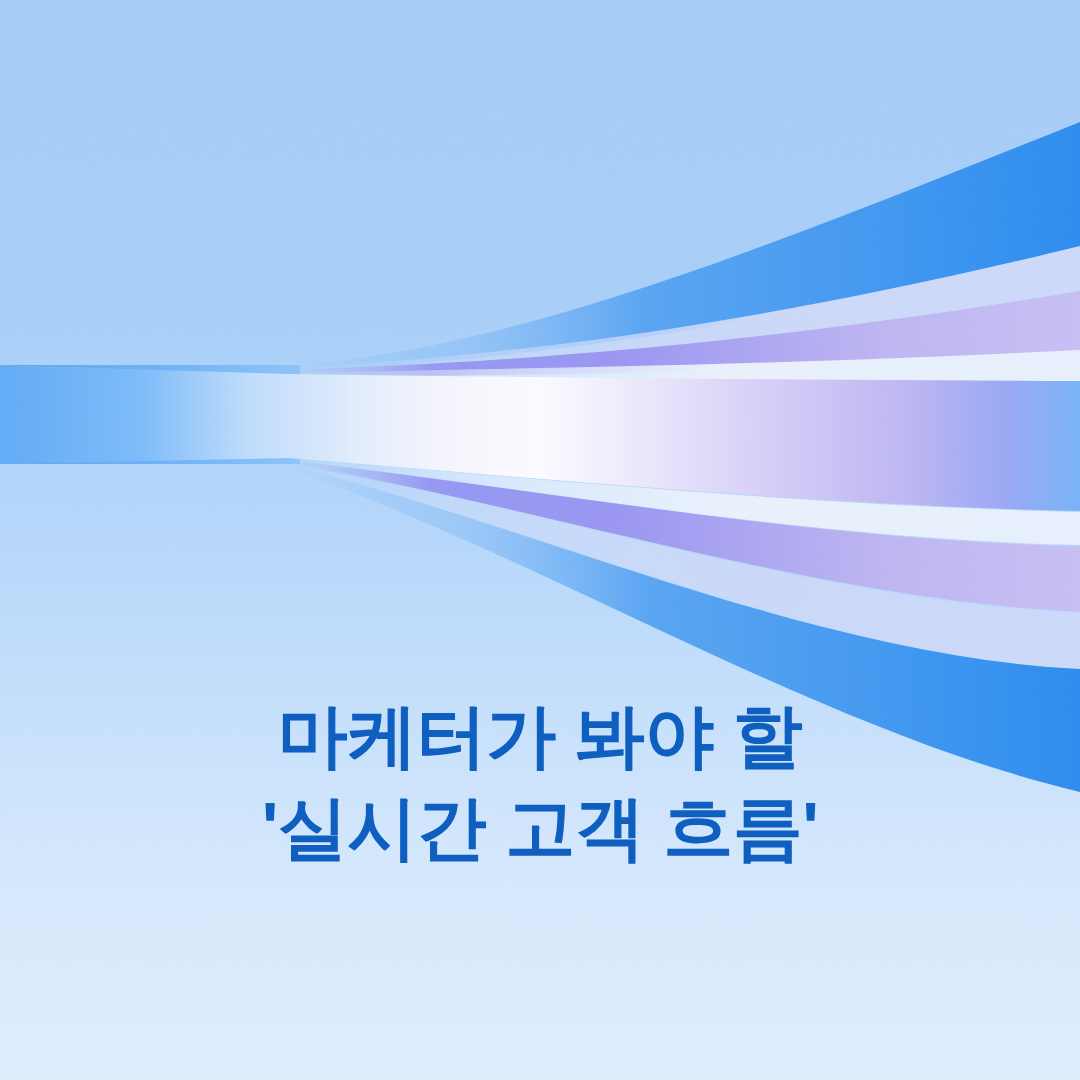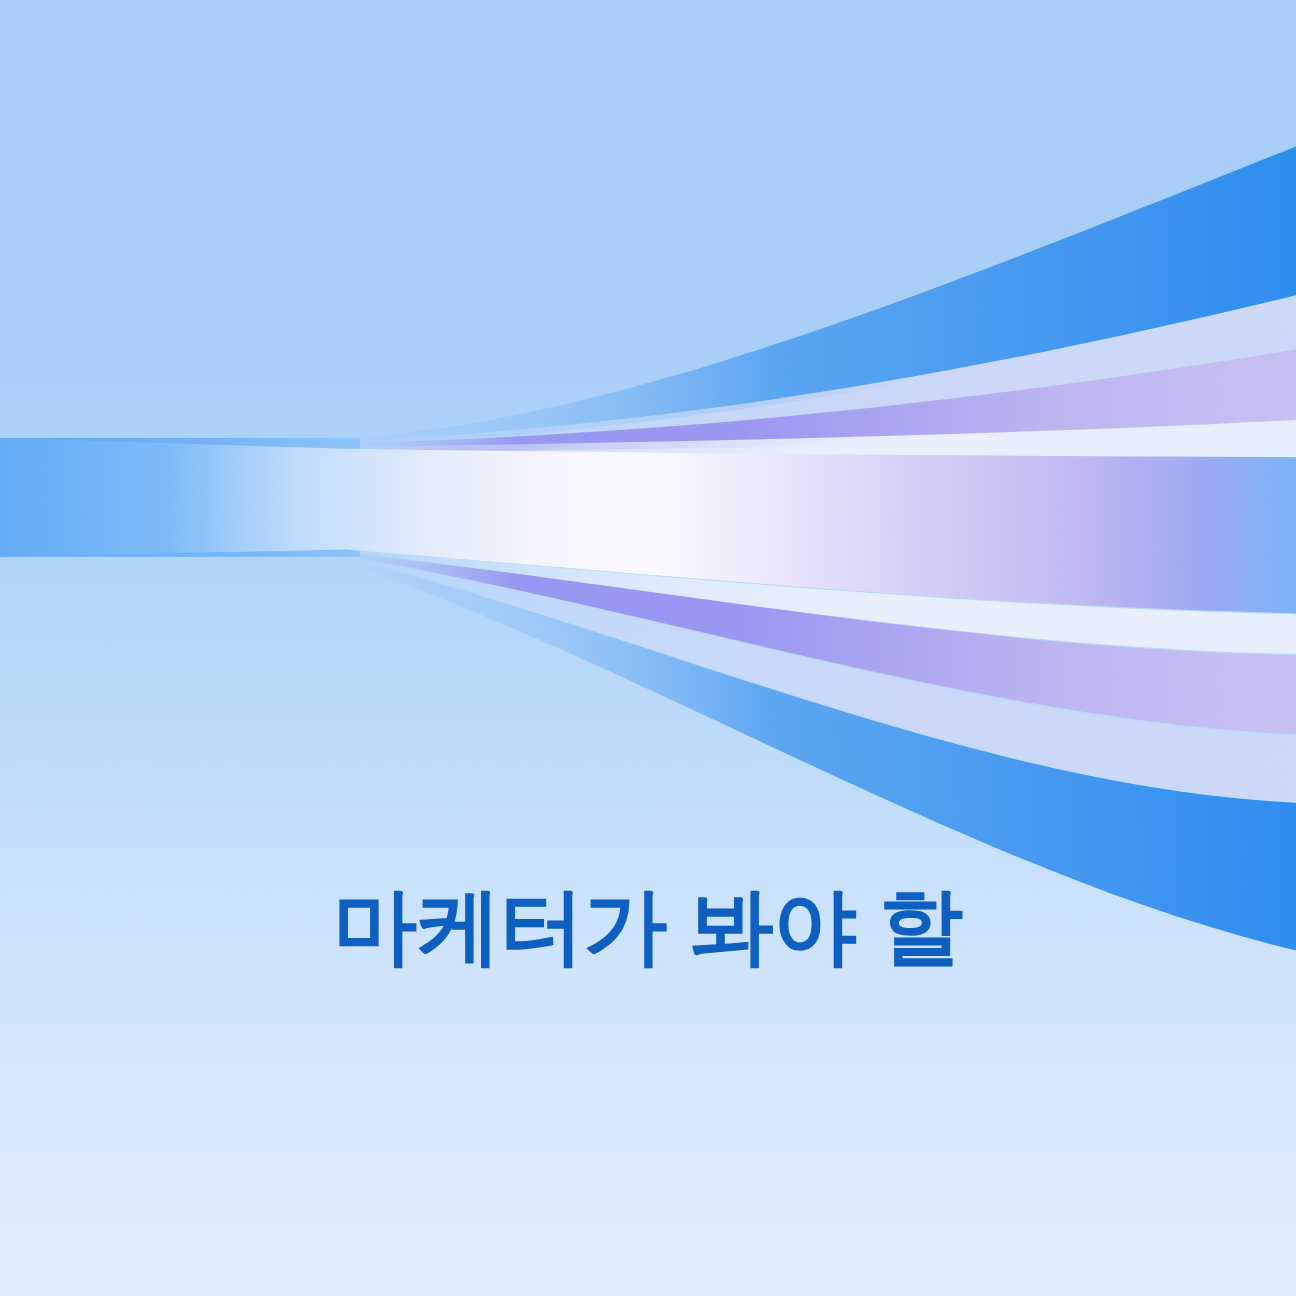--- a/index.html
+++ b/index.html
@@ -181,17 +181,18 @@
     <filter id="noiseFilter">
       <feTurbulence type="fractalNoise" baseFrequency="0.85" numOctaves="3" stitchTiles="stitch"></feTurbulence>
       <feColorMatrix type="saturate" values="0"></feColorMatrix>
       <feComponentTransfer>
           <feFuncA type="linear" slope="0.10"></feFuncA>
         </feComponentTransfer>
     </filter>
     <rect width="1080" height="1080" filter="url(#noiseFilter)"></rect>
   </svg>
 
-  <div class="headline" style="color: rgb(15, 95, 192); margin-top: 36px;">
+  <div class="headline" style="color: rgb(15, 95, 192);">
     <span class="headline-line">마케터가 봐야 할</span>
+    <span class="headline-line">'실시간 고객 흐름'</span>
   </div>
 
 </div>
 
 </body></html>

